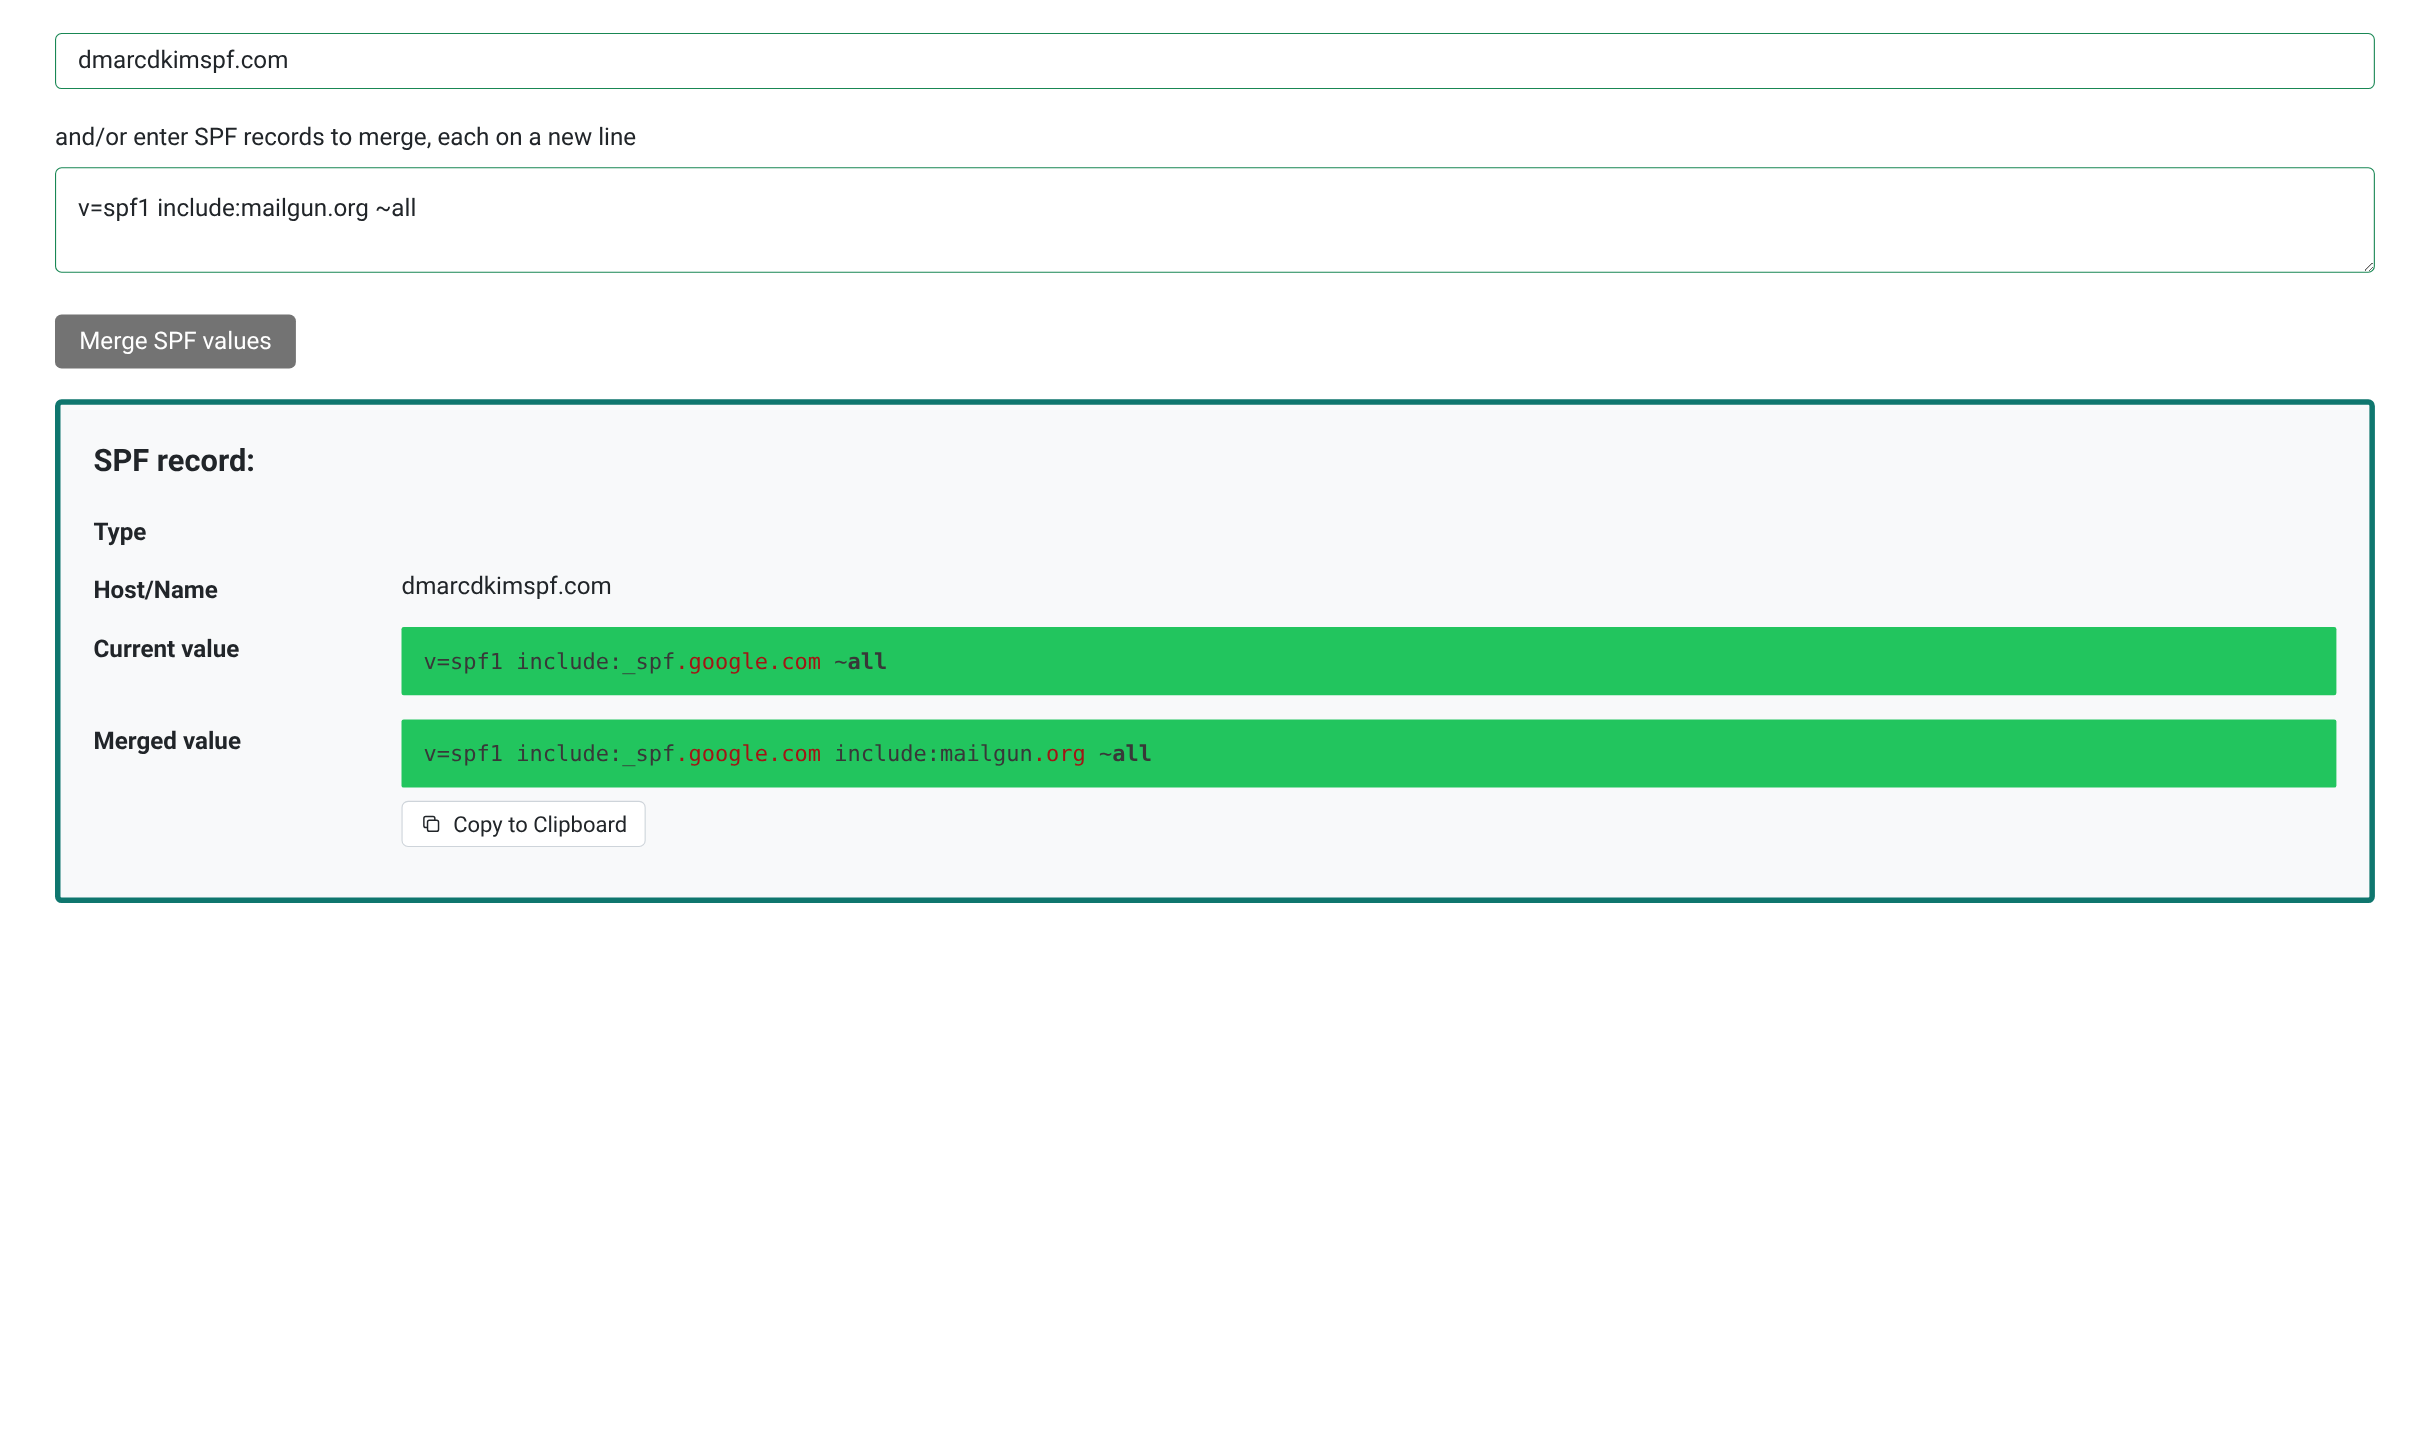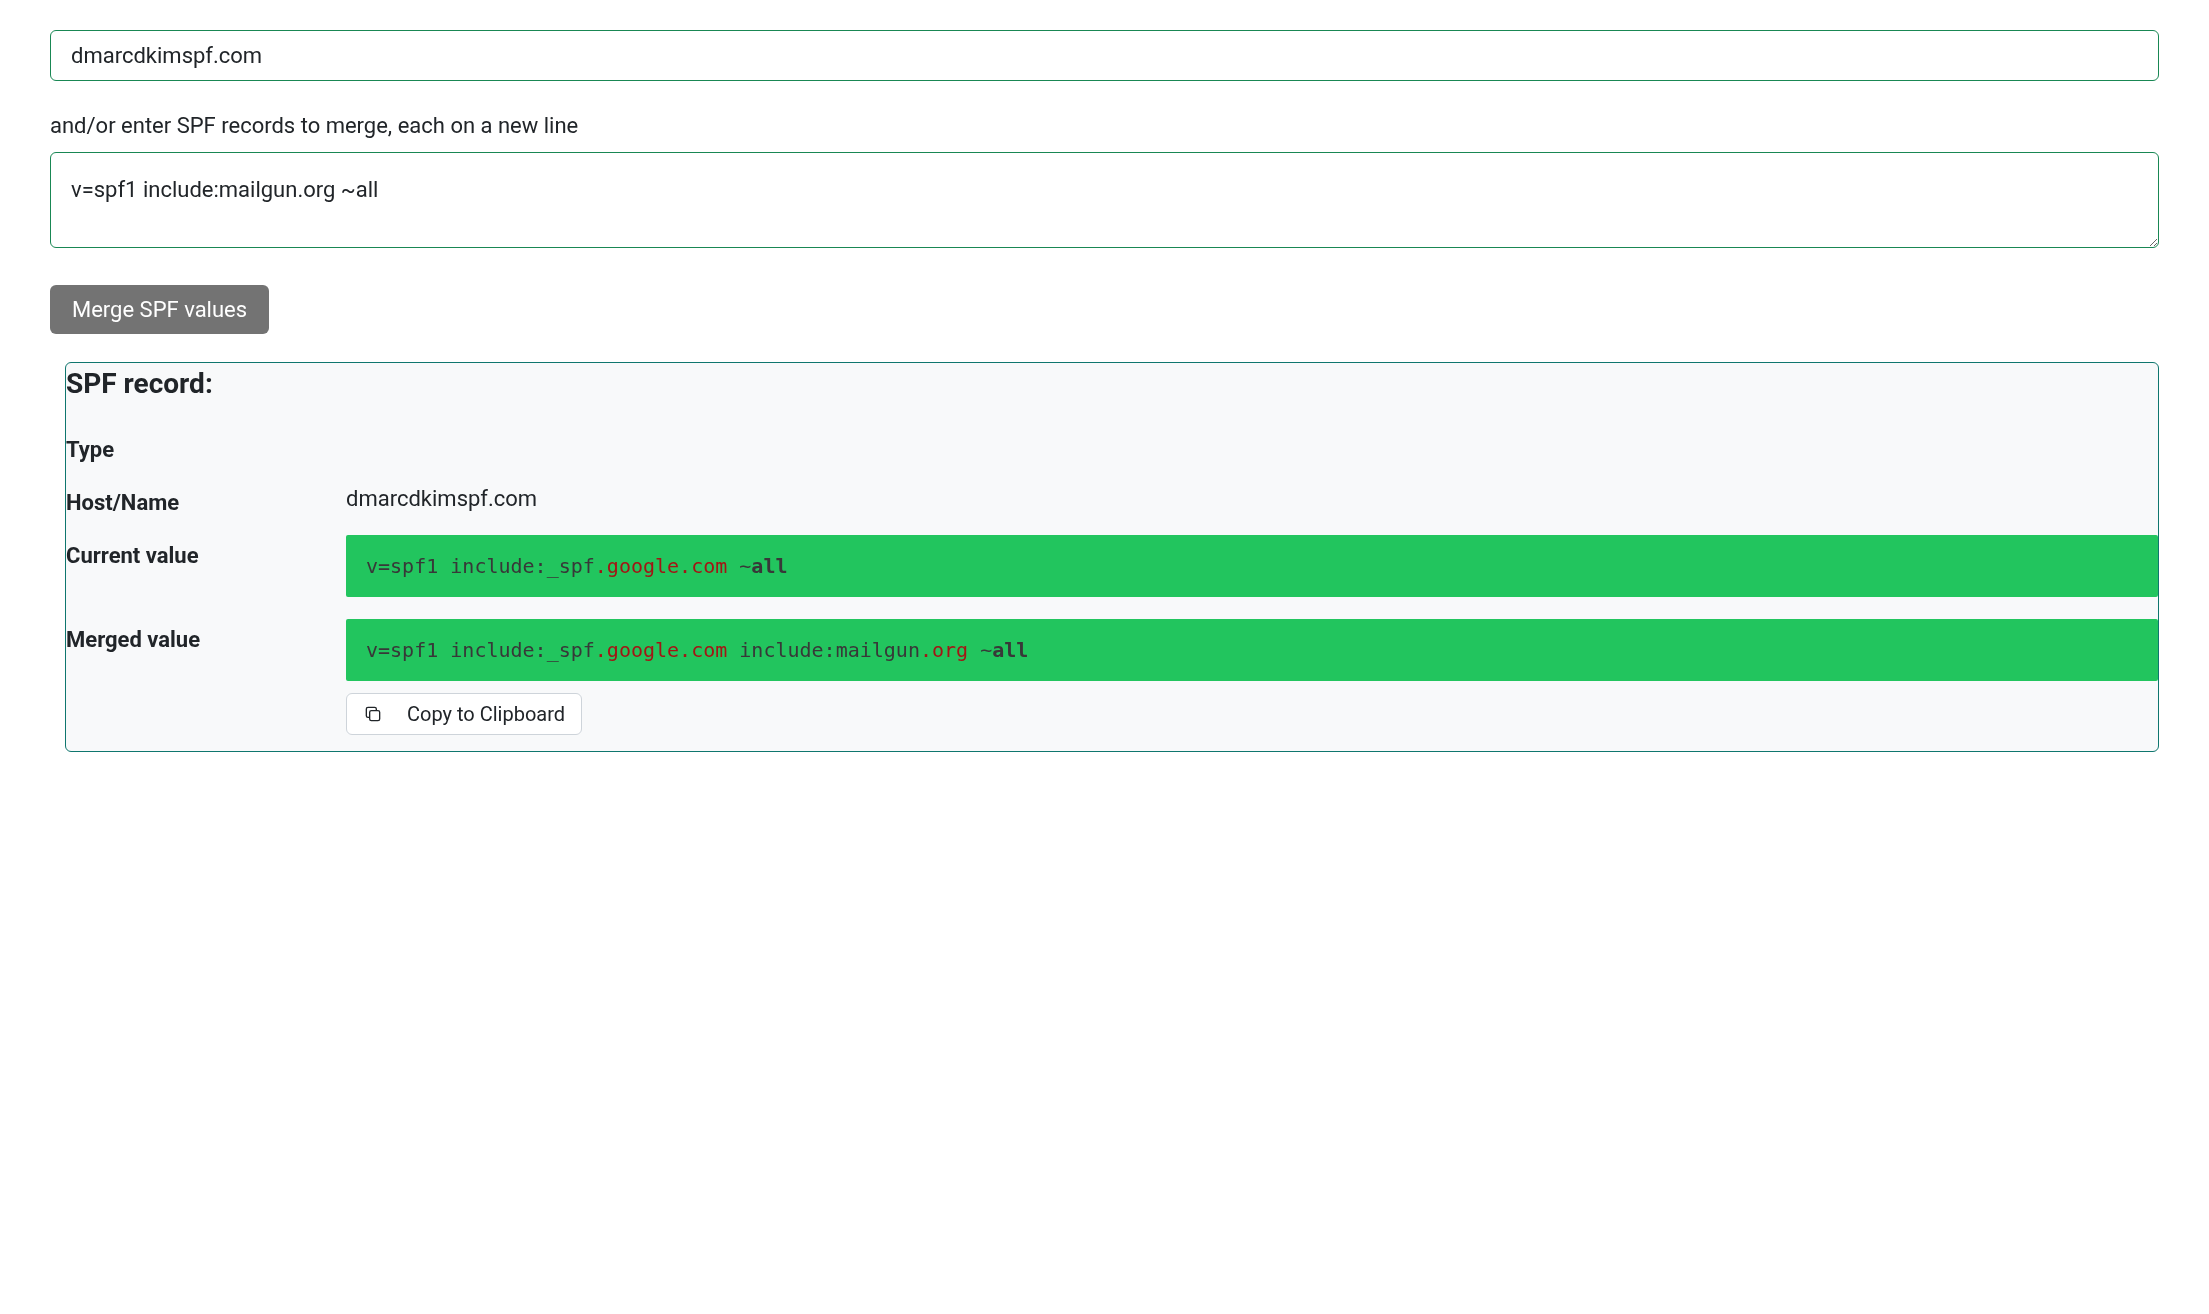--- a/index.html
+++ b/index.html
@@ -51,24 +51,24 @@
       color: #fff;
       border: none;
       border-radius: 6px;
       padding: 12px 22px;
       font-size: 22px;
       cursor: pointer;
       font-family: inherit;
     }
     .result-card {
       margin-top: 28px;
-      border: 1px solid #0f766e;
+      border: 5px solid #0f766e;
       border-radius: 6px;
       background: #f8f9fa;
-      margin-left: 15px;
+      padding: 30px;
     }
     .result-heading {
       font-size: 28px;
       font-weight: 700;
       margin-bottom: 24px;
       color: #212529;
     }
     .row {
       display: flex;
       margin-bottom: 16px;
@@ -97,21 +97,21 @@
       margin-bottom: 6px;
       white-space: pre-wrap;
       word-break: break-all;
     }
     .code-block .c0 { color: #383838; }
     .code-block .c1 { color: #a31515; }
     .code-block .c2 { color: #383838; font-weight: 700; }
     .copy-btn {
       display: inline-flex;
       align-items: center;
-      gap: 24px;
+      gap: 10px;
       background: #fff;
       border: 1px solid #ced4da;
       border-radius: 6px;
       padding: 8px 16px;
       font-size: 20px;
       color: #212529;
       cursor: pointer;
       font-family: inherit;
       margin-top: 6px;
     }

